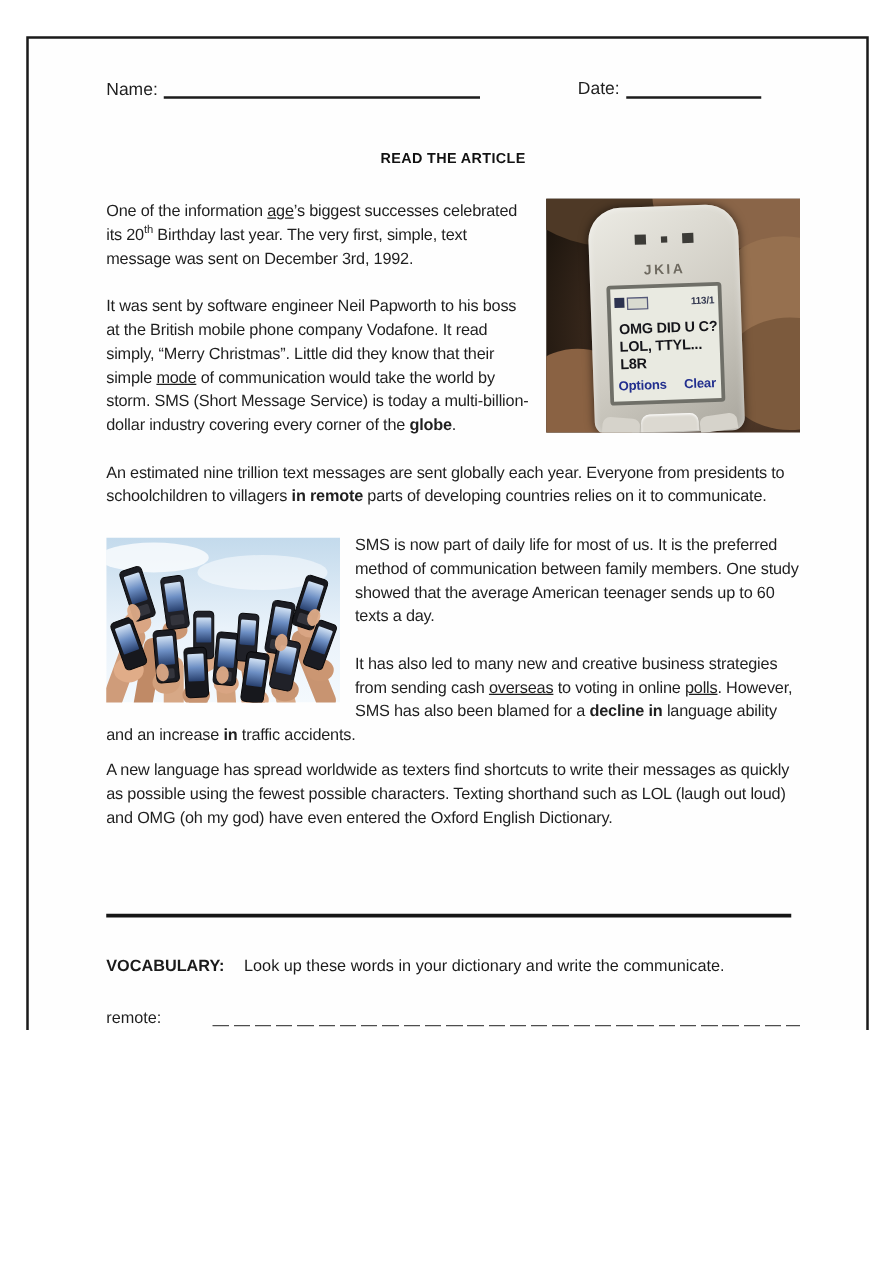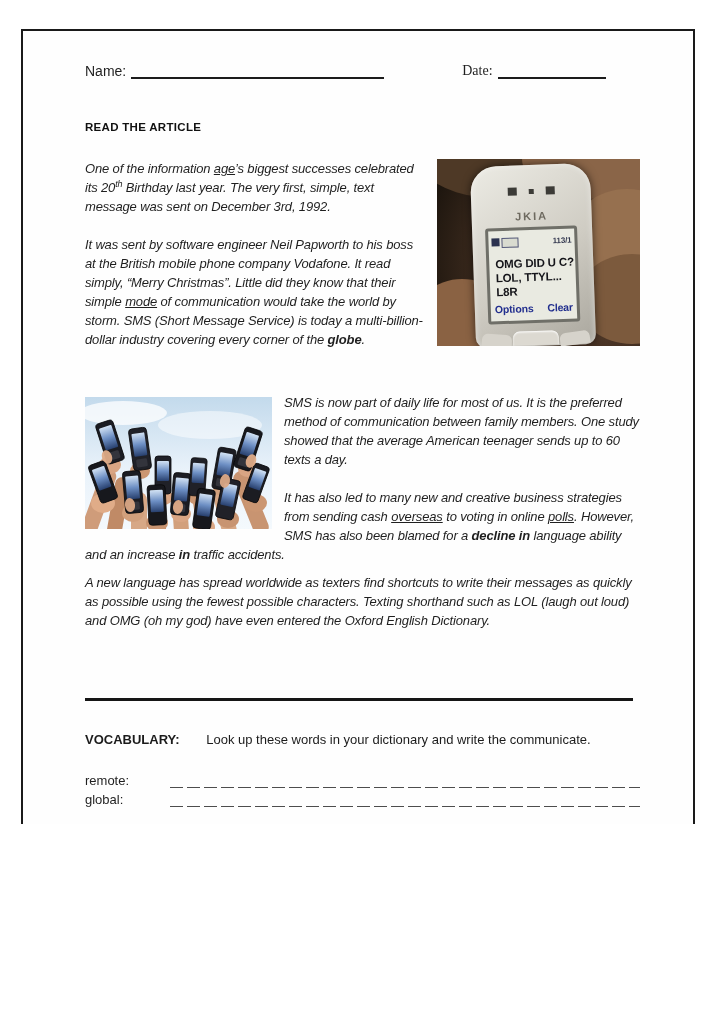--- a/index.html
+++ b/index.html
@@ -7,28 +7,28 @@
          font-family:"Liberation Sans",sans-serif;color:#1f1f1f;}
   .page-border{position:absolute;left:21px;top:29px;width:670px;height:962px;
                border:2px solid #1a1a1a;background:#fefefe;}
   .content{position:absolute;left:85px;top:62px;width:555px;}
 
   
   .name-row{display:flex;align-items:flex-end;font-size:14px;}
   .fill-line{border-bottom:2px solid #1c1c1c;height:15px;margin-left:5px;}
   .line-name{width:253px;}
   .line-date{width:108px;}
-  .date-group{display:flex;align-items:center;margin-left:78px;font-family:Liberation Serif, serif;}
-
-  .instruction{margin-top:42px;font-size:11.5px;font-weight:bold;letter-spacing:.3px;color:#111;}
+  .date-group{display:flex;align-items:flex-start;margin-left:78px;}
+
+  .instruction{margin-top:42px;font-size:11.5px;font-weight:bold;letter-spacing:.3px;color:#111;text-align:center;}
   .doc-title{margin-top:19px;font-size:15px;font-weight:bold;color:#111;}
 
   
   .article{margin-top:26px;font-size:13px;line-height:19px;letter-spacing:-0.15px;}
-  .article p{margin:0 0 19px 0;font-style:italic;}
+  .article p{margin:0 0 19px 0;}
   .b{font-weight:bold;}
   .u{text-decoration:underline;}
   sup{font-size:9px;line-height:0;}
   .clear{clear:both;margin-top:8px !important;}
 
   
   .phone-photo{float:right;width:203px;height:187px;margin:0 0 10px 10px;position:relative;
                overflow:hidden;background:radial-gradient(circle at 75% 55%,#7a5a42 0%,#4a3425 45%,#15100a 100%);}
   .flesh{position:absolute;border-radius:50%;}
   .f1{left:-30px;top:-35px;width:120px;height:70px;background:#4e3926;transform:rotate(18deg);}
@@ -54,27 +54,27 @@
   .scr-counter{font-size:8px;font-weight:bold;color:#33384f;}
   .scr-msg{padding:5px 0 0 6px;font-size:11.5px;line-height:14px;font-weight:bold;color:#15151a;}
   .scr-soft{position:absolute;left:0;right:0;bottom:2px;display:flex;justify-content:space-between;
             padding:0 4px;font-size:10.5px;font-weight:bold;color:#222f8e;}
   .key-c{position:absolute;left:50%;bottom:1px;transform:translateX(-50%);width:46px;height:14px;
          background:#dcd9d1;border-radius:7px 7px 0 0;box-shadow:inset 0 1px 2px #fff;}
   .key-l{position:absolute;left:6px;bottom:0;width:30px;height:13px;background:#d6d3cb;border-radius:6px 6px 0 0;transform:rotate(6deg);}
   .key-r{position:absolute;right:6px;bottom:0;width:30px;height:13px;background:#d6d3cb;border-radius:6px 6px 0 0;transform:rotate(-6deg);}
 
   
-  .crowd-section{margin-top:44px;}
+  .crowd-section{margin-top:20px;}
   .crowd-photo{float:left;width:187px;height:132px;margin:4px 12px 16px 0;display:block;}
 
   
   .divider{clear:both;margin-top:68px;width:548px;height:3px;background:#161616;}
   .vocab-heading{margin-top:31px;font-size:13px;color:#1b1b1b;}
-  .vocab-heading .b{margin-right:23px;}
+  .vocab-heading .b{margin-right:12px;}
   .vocab-rows{margin-top:22px;font-size:13px;}
   .vocab-row{display:flex;align-items:flex-end;height:19px;}
   .vocab-label{width:85px;}
   .dash-line{flex:1;height:14px;margin-right:0;
     background:repeating-linear-gradient(to right,#4d4d4d 0 13px,rgba(0,0,0,0) 13px 17px) left bottom/100% 1.5px no-repeat;}
 </style>
 </head>
 <body>
 
 <div class="sheet">
@@ -125,20 +125,21 @@
             </div>
           </div>
           <div class="key-l"></div>
           <div class="key-r"></div>
           <div class="key-c"></div>
         </div>
       </div>
 
       <p><span>One of the information </span><span class="u">age</span><span>’s biggest successes celebrated its 20</span><sup>th</sup><span> Birthday last year. The very first, simple, text message was sent on December 3rd, 1992.</span></p>
       <p><span>It was sent by software engineer Neil Papworth to his boss at the British mobile phone company Vodafone. It read simply, “Merry Christmas”.  Little did they know that their simple </span><span class="u">mode</span><span> of communication would take the world by storm.  SMS (Short Message Service) is today a multi-billion-dollar industry covering every corner of the </span><span class="b">globe</span><span>.</span></p>
+      <p class="clear"><span>An estimated nine trillion text messages are sent globally each year. Everyone from presidents to schoolchildren to villagers </span><span class="b">in remote</span><span> parts of developing countries relies on it to communicate.</span></p>
 
       <div class="crowd-section">
         <svg class="crowd-photo" viewBox="0 0 187 132" xmlns="http://www.w3.org/2000/svg">
           <defs>
             <linearGradient id="sky" x1="0" y1="0" x2="0" y2="1">
               <stop offset="0" stop-color="#c3daec"></stop>
                 <stop offset="0.55" stop-color="#e9f2fa"></stop>
                 <stop offset="1" stop-color="#f4f9fd"></stop>
             </linearGradient>
             <linearGradient id="scr" x1="0" y1="0" x2="0" y2="1">

